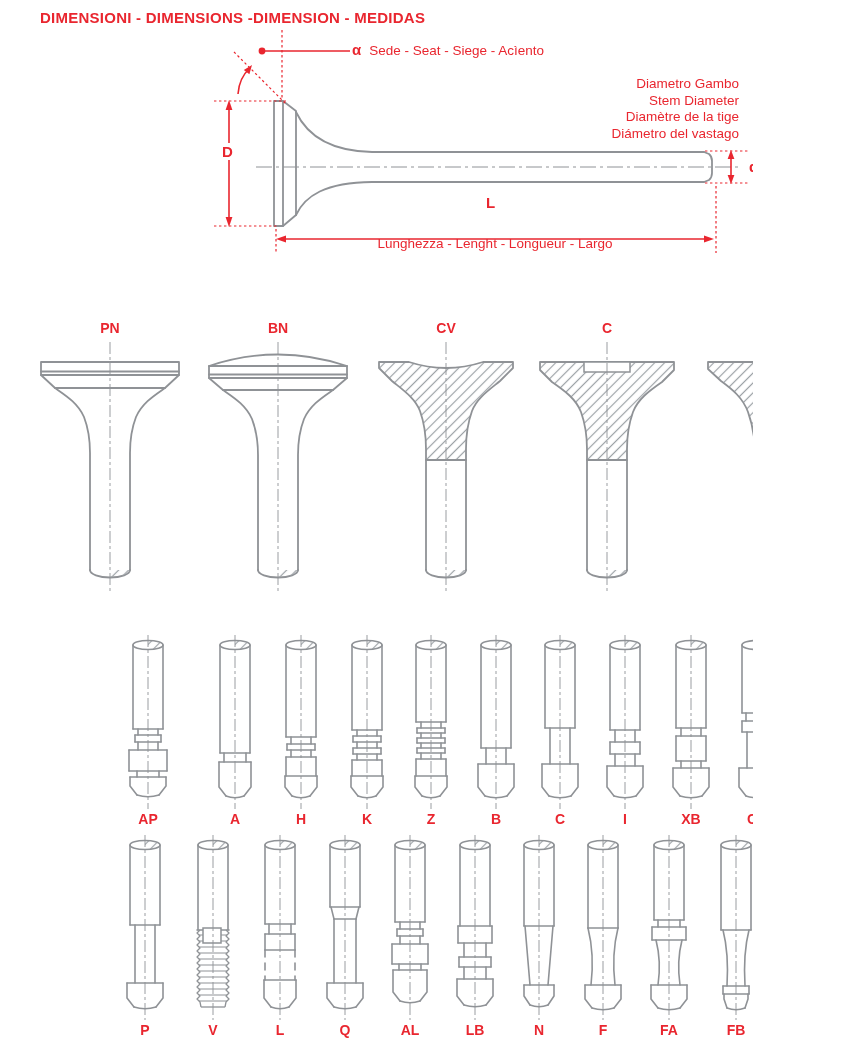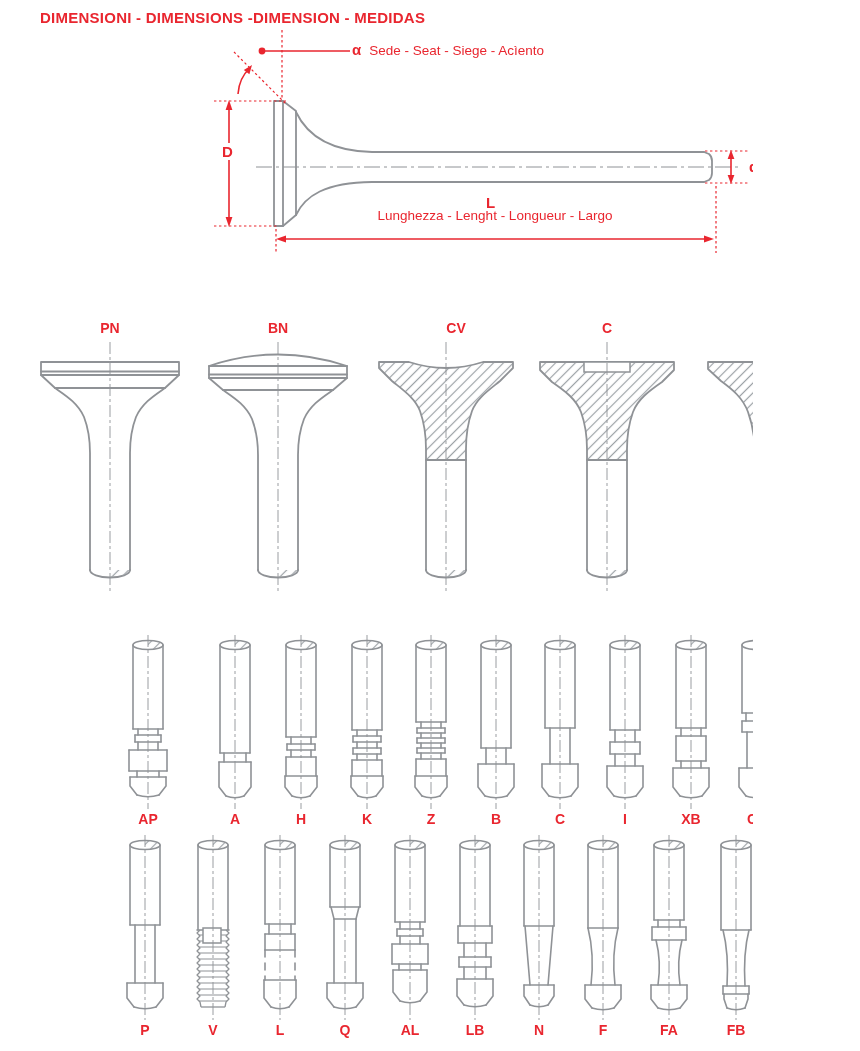--- a/index.html
+++ b/index.html
@@ -79,29 +79,35 @@
     </g>
   </svg>
 
   <div class="ann" style="left:352px;top:42px;display:flex;gap:8px;align-items:baseline">
     <span class="sym">α</span>
     <span>Sede - Seat - Siege - Acìento</span>
   </div>
 
   <div class="sym onwhite abs" style="left:220px;top:143px">D</div>
 
+  <div class="ann" style="right:14px;top:76px;text-align:right">
+    <div>Diametro Gambo</div>
+    <div>Stem Diameter</div>
+    <div>Diamètre de la tige</div>
+    <div>Diámetro del vastago</div>
+  </div>
   <div class="sym onwhite abs" style="left:747px;top:158px">d</div>
 
   <div class="sym abs" style="left:486px;top:194px">L</div>
-  <div class="ann" style="left:295px;top:208px;width:400px;text-align:center">Lunghezza - Lenght - Longueur - Largo</div>
+  <div class="ann" style="left:295px;top:236px;width:400px;text-align:center">Lunghezza - Lenght - Longueur - Largo</div>
 
 
   <div class="code" style="left:110px;top:320px">PN</div>
   <div class="code" style="left:278px;top:320px">BN</div>
-  <div class="code" style="left:456px;top:320px">CV</div>
+  <div class="code" style="left:446px;top:320px">CV</div>
   <div class="code" style="left:607px;top:320px">C</div>
   <div class="code" style="left:775px;top:320px">DF</div>
 
   <svg class="head" style="left:25px" width="170" height="258" viewBox="0 0 170 258">
     <path class="st" d="M16 20 L154 20 L154 33 L16 33 Z"></path>
     <line class="st" x1="16" y1="29.5" x2="154" y2="29.5"></line>
     <path class="st" d="M16 33 L30 46 L140 46 L154 33"></path>
     <path class="st" d="M30 46 C40 53 53 61 59 75 C64 88 65 99 65 111 L65 228"></path>
     <path class="st" d="M140 46 C130 53 117 61 111 75 C106 88 105 99 105 111 L105 228"></path>
     <path class="st" d="M65 228 A20 7.5 0 0 0 105 228"></path>

